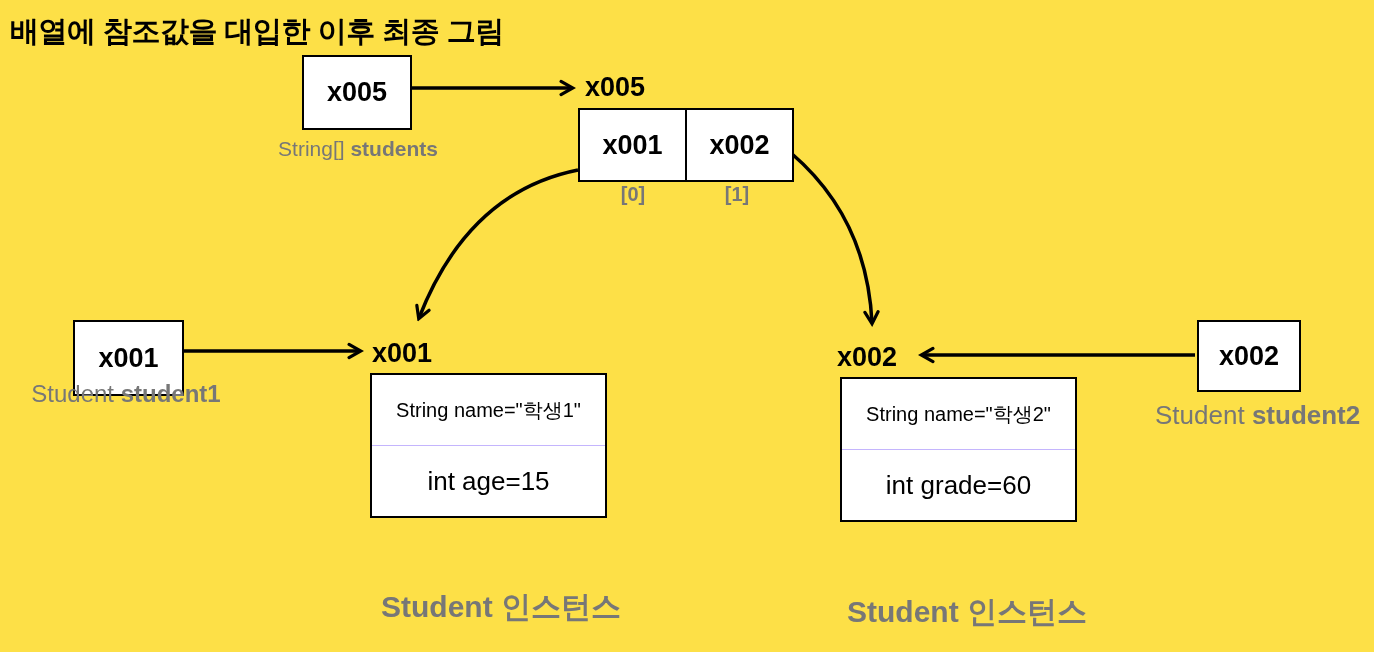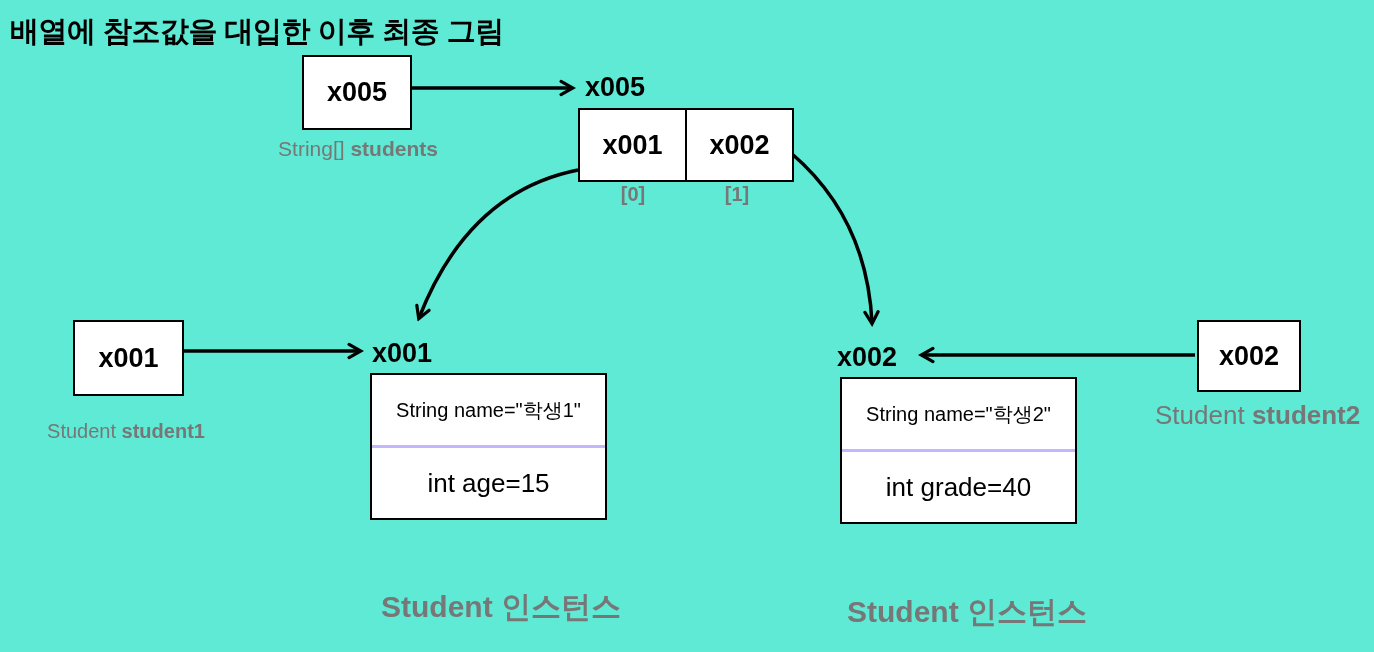--- a/index.html
+++ b/index.html
@@ -1,17 +1,17 @@
 <!DOCTYPE html>
 <html><head>
 <meta charset="utf-8">
 <style>
   html,body{margin:0;padding:0;background:#fff;}
   .canvas{
-    position:relative;width:1374px;height:652px;background:#5eead4;overflow:hidden;
+    position:relative;width:1374px;height:652px;background:#fde047;overflow:hidden;
     font-family:"Liberation Sans","DejaVu Sans",sans-serif;color:#000;
   }
   .title{
     position:absolute;left:10px;top:12px;margin:0;
     font-size:29px;font-weight:bold;color:#000;letter-spacing:-0.5px;
   }
   .arrows{position:absolute;left:0;top:0;width:1374px;height:652px;}
   .var-box{
     position:absolute;border:2.5px solid #000;background:#fff;
     display:flex;align-items:center;justify-content:center;
@@ -40,21 +40,21 @@
   .obj-box{
     position:absolute;width:233px;border:2px solid #000;background:#fff;
     display:flex;flex-direction:column;
   }
   .obj-row{
     display:flex;align-items:center;justify-content:center;
     font-size:26px;white-space:nowrap;
   }
   .obj-row.name{font-size:20px;height:70px;}
   .obj-row.num{height:70px;}
-  .obj-row + .obj-row{border-top:3px solid #c4b5fd;}
+  .obj-row + .obj-row{border-top:1px solid #c4b5fd;}
   .instance-caption{
     position:absolute;color:#777;font-size:30px;font-weight:bold;
     text-align:center;white-space:nowrap;
   }
 </style>
 </head>
 <body>
 
 <div class="canvas">
 
@@ -84,38 +84,38 @@
   <div class="array-box">
     <div class="array-cell">x001</div>
     <div class="array-cell">x002</div>
   </div>
   <div class="index-label" style="left:603px;top:183px;width:60px;">[0]</div>
   <div class="index-label" style="left:707px;top:183px;width:60px;">[1]</div>
 
   <div class="var-box" style="left:73px;top:320px;width:107px;height:72px;">
     <span>x001</span>
   </div>
-  <div class="gray-caption" style="left:28px;top:420px;width:196px;font-size:20px;">
+  <div class="gray-caption" style="left:28px;top:380px;width:196px;font-size:24px;">
     <span>Student</span>&nbsp;<b>student1</b>
   </div>
 
   <div class="var-box" style="left:1197px;top:320px;width:100px;height:68px;">
     <span>x002</span>
   </div>
   <div class="gray-caption" style="left:1155px;top:400px;width:194px;font-size:26px;">
     <span>Student</span>&nbsp;<b>student2</b>
   </div>
 
   <div class="ref-title" style="left:372px;top:338px;">x001</div>
   <div class="obj-box" style="left:370px;top:373px;">
     <div class="obj-row name">String name="학생1"</div>
     <div class="obj-row num">int age=15</div>
   </div>
   <div class="instance-caption" style="left:356px;top:587px;width:290px;">Student 인스턴스</div>
 
   <div class="ref-title" style="left:837px;top:342px;">x002</div>
   <div class="obj-box" style="left:840px;top:377px;">
     <div class="obj-row name">String name="학생2"</div>
-    <div class="obj-row num">int grade=40</div>
+    <div class="obj-row num">int grade=60</div>
   </div>
   <div class="instance-caption" style="left:822px;top:592px;width:290px;">Student 인스턴스</div>
 
 </div>
 
 </body></html>

